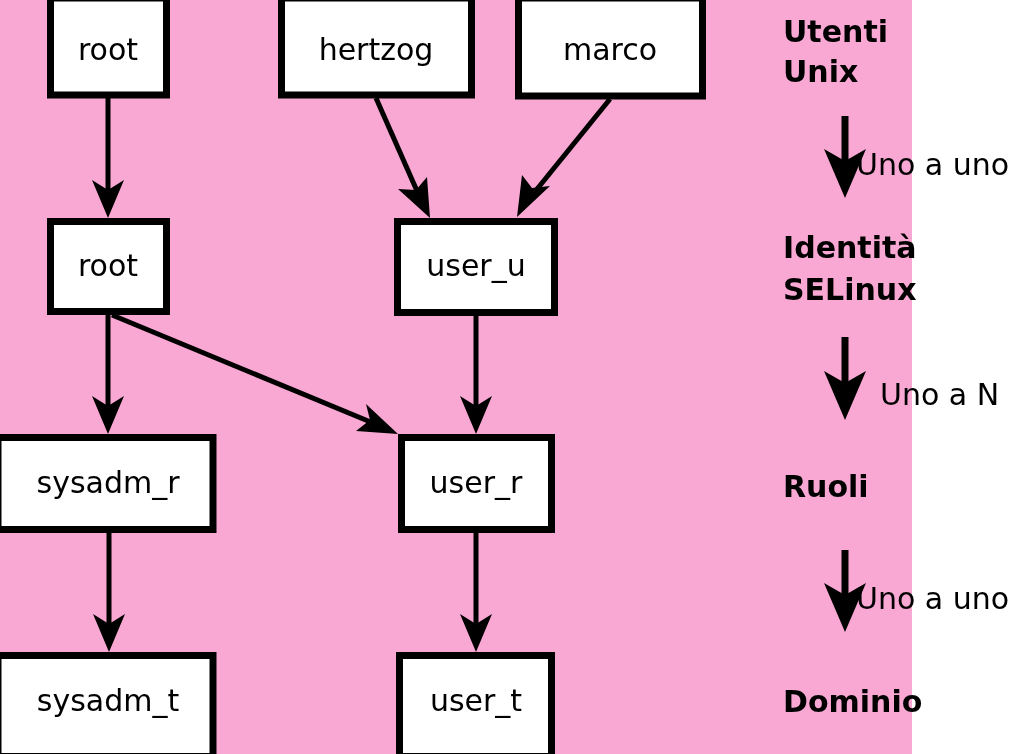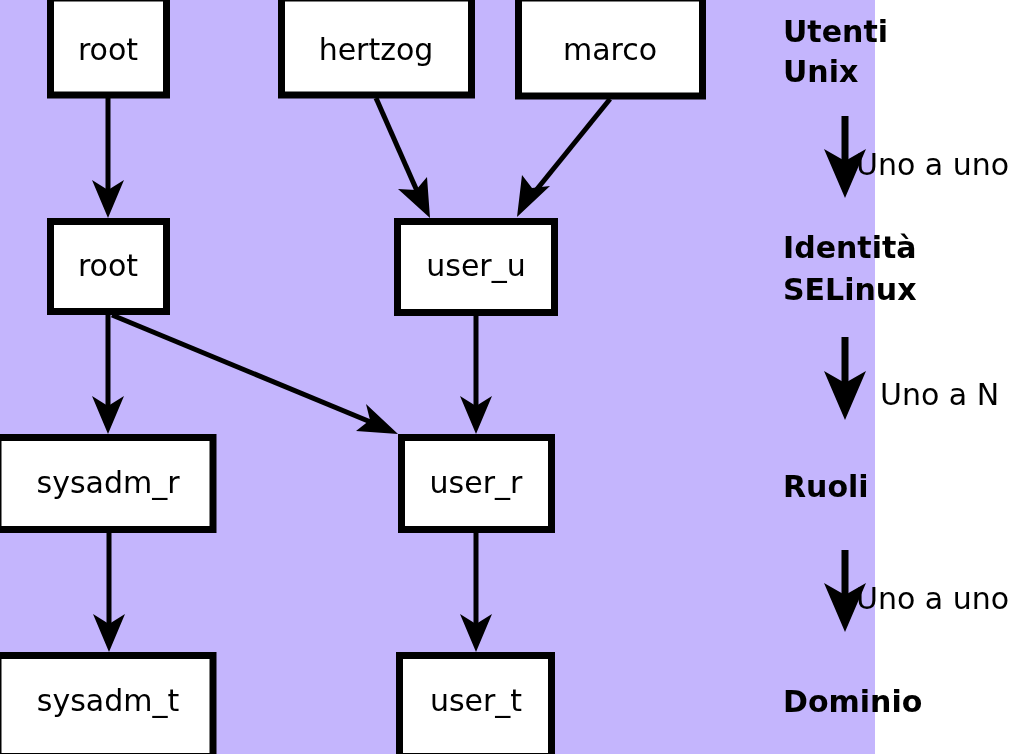--- a/index.html
+++ b/index.html
@@ -10,21 +10,22 @@
   body {
     width: 1024px;
     height: 754px;
     font-family: "DejaVu Sans", "Liberation Sans", sans-serif;
     overflow: hidden;
   }
   #diagram-root {
     position: relative;
     width: 875px;
     height: 754px;
-    background: #c4b5fd;
+    background: #f9a8d4;
+    padding-left: 37px;
   }
   svg#diagram-canvas {
     position: absolute;
     left: 0;
     top: 0;
     width: 1024px;
     height: 754px;
     display: block;
   }
   .node-box {

